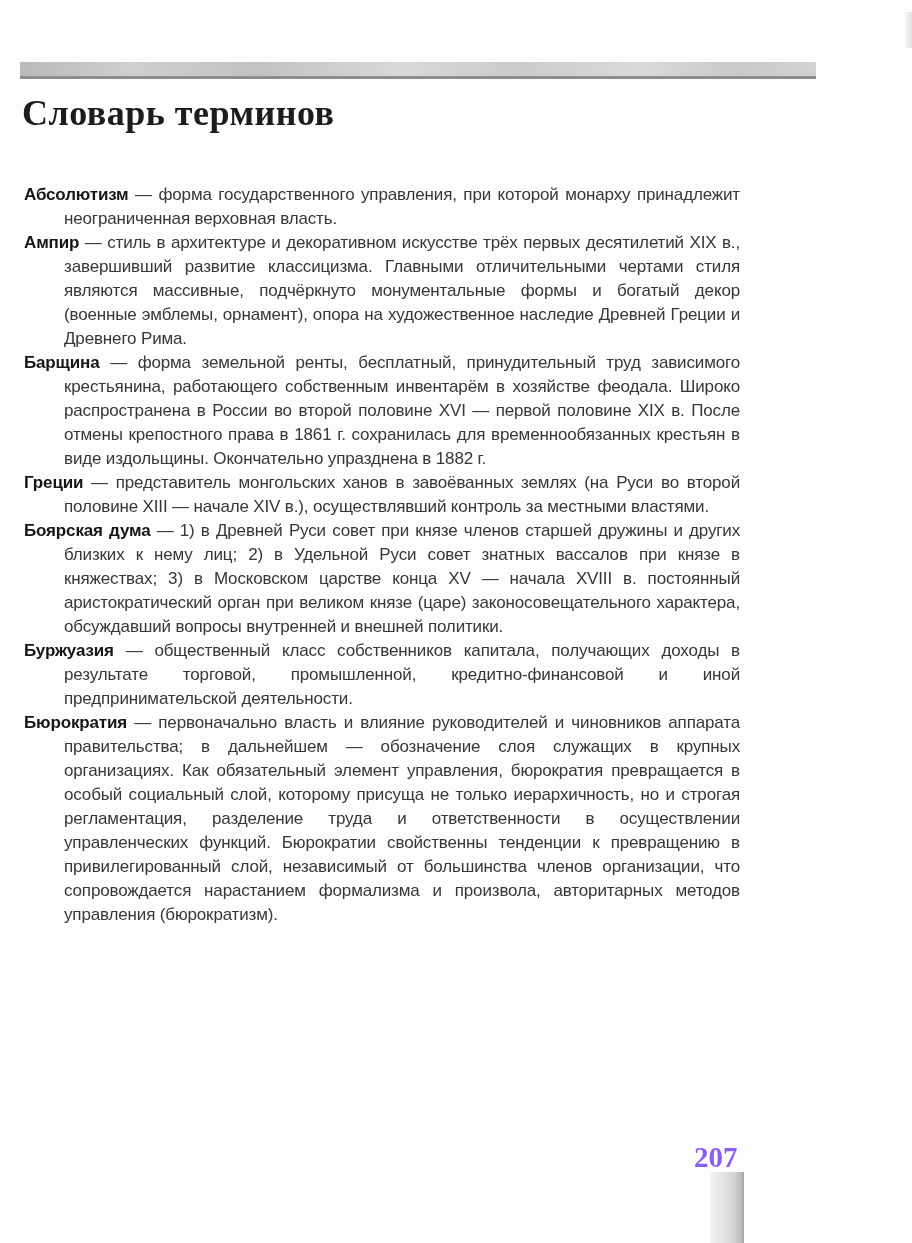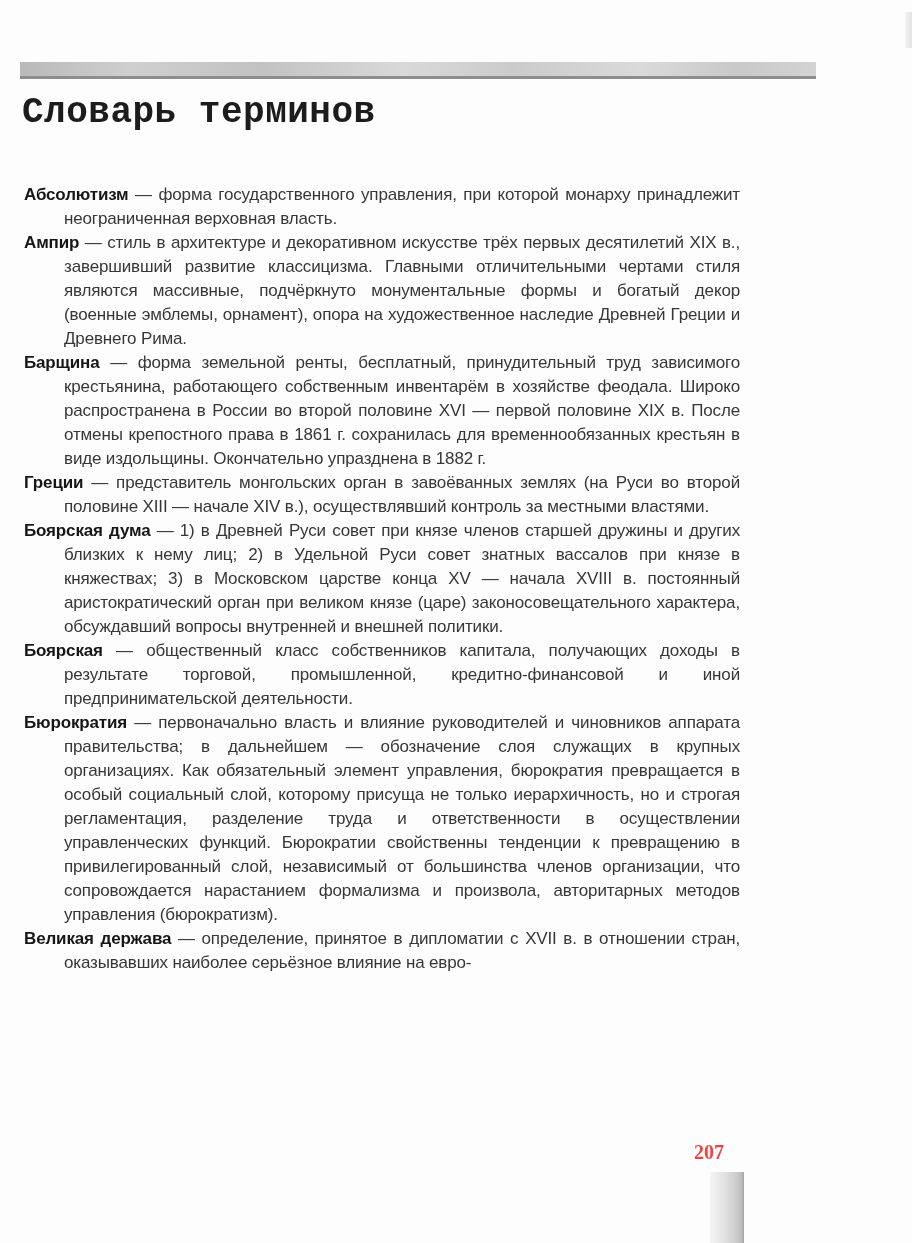--- a/index.html
+++ b/index.html
@@ -32,21 +32,21 @@
     background: linear-gradient(to right,
       #b9b9b9 0%, #cfcfcf 14%, #c2c2c2 30%, #d9d9d9 48%,
       #cbcbcb 62%, #dadada 78%, #c9c9c9 90%, #d3d3d3 100%);
     border-bottom: 3px solid #8d8d8d;
   }
   .page-title {
     position: absolute;
     left: 22px;
     top: 92px;
     margin: 0;
-    font-family: Liberation Mono, monospace;
+    font-family: Liberation Serif, serif;
     font-weight: bold;
     font-size: 36px;
     letter-spacing: 0.5px;
     color: #1c1c1c;
   }
   .entries {
     position: absolute;
     left: 24px;
     top: 183px;
     width: 716px;
@@ -64,22 +64,22 @@
   .term {
     font-weight: bold;
     color: #161616;
   }
   .page-number {
     position: absolute;
     left: 694px;
     top: 1141px;
     font-family: "Liberation Serif", serif;
     font-weight: bold;
-    font-size: 20px;
-    color: #ef4444;
+    font-size: 29px;
+    color: #8b5cf6;
   }
   .edge-bar {
     position: absolute;
     left: 710px;
     top: 1172px;
     width: 34px;
     height: 71px;
     background: linear-gradient(to right,
       #f4f4f4 0%, #e3e3e3 40%, #d2d2d2 70%, #bdbdbd 92%, #a2a2a2 100%);
   }
@@ -92,26 +92,25 @@
   <div class="header-bar"></div>
   <h1 class="page-title">Словарь терминов</h1>
   <div class="entries" id="entries">
   <p class="entry"><span class="term">Абсолютизм</span><span class="sep"> — </span><span class="def">форма государственного управления, при которой монарху принадлежит неограниченная верховная власть.</span></p>
 
 
   <p class="entry"><span class="term">Ампир</span><span class="sep"> — </span><span class="def">стиль в архитектуре и декоративном искусстве трёх первых десятилетий XIX в., завершивший развитие классицизма. Главными отличительными чертами стиля являются массивные, подчёркнуто монументальные формы и богатый декор (военные эмблемы, орнамент), опора на художественное наследие Древней Греции и Древнего Рима.</span></p>
 
   <p class="entry"><span class="term">Барщина</span><span class="sep"> — </span><span class="def">форма земельной ренты, бесплатный, принудительный труд зависимого крестьянина, работающего собственным инвентарём в хозяйстве феодала. Широко распространена в России во второй половине XVI — первой половине XIX в. После отмены крепостного права в 1861 г. сохранилась для временнообязанных крестьян в виде издольщины. Окончательно упразднена в 1882 г.</span></p>
 
-  <p class="entry"><span class="term">Греции</span><span class="sep"> — </span><span class="def">представитель монгольских орган в завоёванных землях (на Руси во второй половине XIII — начале XIV в.), осуществлявший контроль за местными властями.</span></p>
+  <p class="entry"><span class="term">Греции</span><span class="sep"> — </span><span class="def">представитель монгольских ханов в завоёванных землях (на Руси во второй половине XIII — начале XIV в.), осуществлявший контроль за местными властями.</span></p>
 
   <p class="entry"><span class="term">Боярская дума</span><span class="sep"> — </span><span class="def">1) в Древней Руси совет при князе членов старшей дружины и других близких к нему лиц; 2) в Удельной Руси совет знатных вассалов при князе в княжествах; 3) в Московском царстве конца XV — начала XVIII в. постоянный аристократический орган при великом князе (царе) законосовещательного характера, обсуждавший вопросы внутренней и внешней политики.</span></p>
 
-  <p class="entry"><span class="term">Боярская</span><span class="sep"> — </span><span class="def">общественный класс собственников капитала, получающих доходы в результате торговой, промышленной, кредитно-финансовой и иной предпринимательской деятельности.</span></p>
+  <p class="entry"><span class="term">Буржуазия</span><span class="sep"> — </span><span class="def">общественный класс собственников капитала, получающих доходы в результате торговой, промышленной, кредитно-финансовой и иной предпринимательской деятельности.</span></p>
 
 
   <p class="entry"><span class="term">Бюрократия</span><span class="sep"> — </span><span class="def">первоначально власть и влияние руководителей и чиновников аппарата правительства; в дальнейшем — обозначение слоя служащих в крупных организациях. Как обязательный элемент управления, бюрократия превращается в особый социальный слой, которому присуща не только иерархичность, но и строгая регламентация, разделение труда и ответственности в осуществлении управленческих функций. Бюрократии свойственны тенденции к превращению в привилегированный слой, независимый от большинства членов организации, что сопровождается нарастанием формализма и произвола, авторитарных методов управления (бюрократизм).</span></p>
 
-  <p class="entry"><span class="term">Великая держава</span><span class="sep"> — </span><span class="def">определение, принятое в дипломатии с XVII в. в отношении стран, оказывавших наиболее серьёзное влияние на евро-</span></p>
 </div>
   <div class="page-number">207</div>
   <div class="edge-bar"></div>
 </div>
 
 </body></html>

